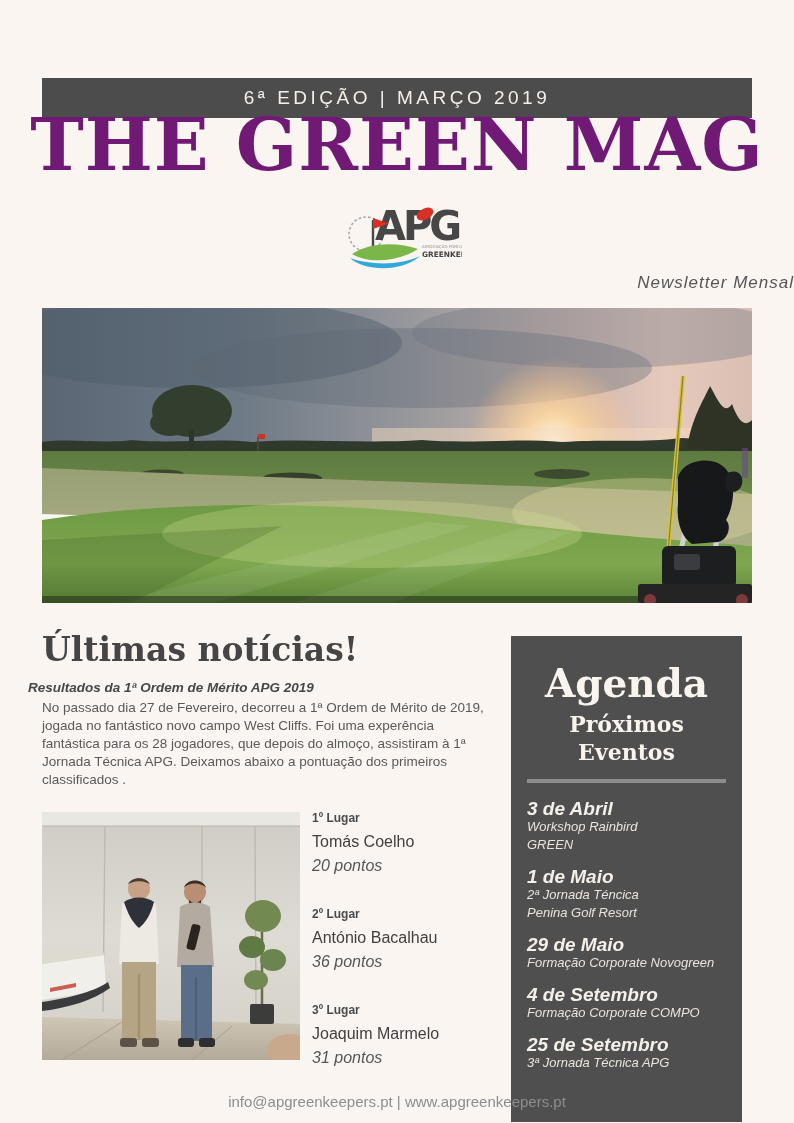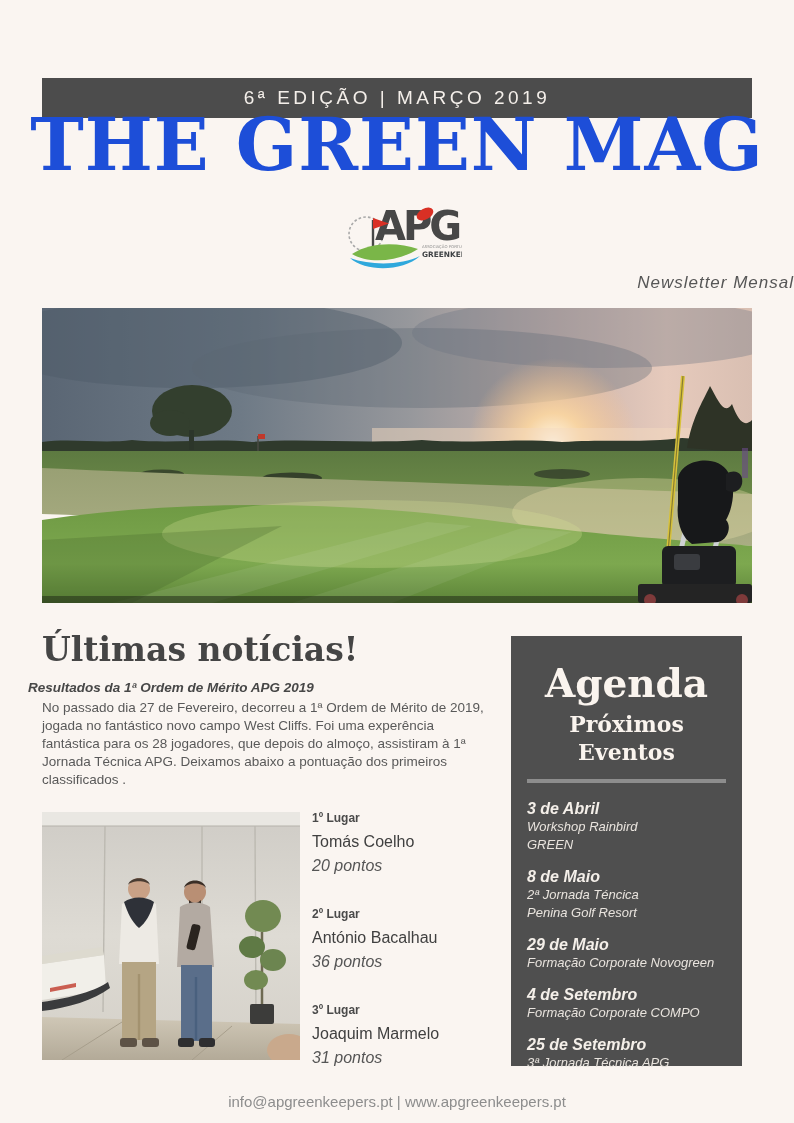--- a/index.html
+++ b/index.html
@@ -11,21 +11,21 @@
   
   .banner{
     position:absolute;left:42px;top:38px;width:710px;height:40px;
     background:#4c4c4c;color:#f4efea;display:flex;align-items:center;justify-content:center;
     font-size:19px;letter-spacing:3.5px;font-weight:400;margin-top:40px;
   }
   
   .masthead{
     position:absolute;left:0;top:102px;width:794px;text-align:center;
     font-family:"DejaVu Serif",serif;font-weight:700;font-size:72px;
-    color:#1d4ed8;letter-spacing:1px;white-space:nowrap;
+    color:#701a75;letter-spacing:1px;white-space:nowrap;
   }
   .logo-wrap{position:absolute;left:332px;top:192px;width:130px;height:84px;}
   .newsletter-sub{
     position:absolute;left:0;top:273px;width:794px;text-align:right;
     font-style:italic;font-size:17px;color:#565656;letter-spacing:1px;
   }
   
   .hero-photo{position:absolute;left:42px;top:308px;width:710px;height:295px;overflow:hidden;}
   .prize-photo{position:absolute;left:42px;top:812px;width:258px;height:248px;overflow:hidden;}
   
@@ -41,35 +41,35 @@
     position:absolute;left:42px;top:699px;width:450px;
     font-size:13.5px;line-height:18px;color:#595959;
   }
   .results{position:absolute;left:312px;top:806px;width:190px;}
   .result-block{margin-bottom:24px;}
   .result-place{font-size:12px;font-weight:700;color:#4a4a4a;line-height:24px;}
   .result-name{font-size:16px;color:#404040;line-height:24px;}
   .result-points{font-size:16px;font-style:italic;color:#555555;line-height:24px;}
   
   .agenda{
-    position:absolute;left:511px;top:636px;width:231px;height:430px;
+    position:absolute;left:511px;top:636px;width:231px;height:486px;
     background:#4f4f4f;box-sizing:border-box;padding:24px 16px 0 16px;color:#f2ece6;
   }
   .agenda-title{
     font-family:"DejaVu Serif",serif;font-weight:700;font-size:39px;
     text-align:center;color:#faf4ee;line-height:46px;
   }
   .agenda-subtitle{
     font-family:"DejaVu Serif",serif;font-weight:700;font-size:22px;
     text-align:center;color:#faf4ee;margin-top:4px;line-height:28px;
   }
   .agenda-divider{height:4px;background:#8d8d8d;margin-top:13px;}
   .agenda-list{margin-top:17px;}
   .event{margin-bottom:14px;}
-  .event-date{font-size:16px;font-weight:700;font-style:italic;color:#f4efe9;line-height:18px;}
+  .event-date{font-size:19px;font-weight:700;font-style:italic;color:#f4efe9;line-height:18px;}
   .event-line{font-size:13px;font-style:italic;color:#e9e4de;line-height:18px;white-space:nowrap;}
   
   .footer{
     position:absolute;left:0;top:1093px;width:794px;text-align:center;
     font-size:15px;color:#8d8d8d;
   }
   .footer span{cursor:pointer;}
 </style>
 </head>
 <body>
@@ -278,21 +278,21 @@
     <div class="agenda-title">Agenda</div>
     <div class="agenda-subtitle">Próximos Eventos</div>
     <div class="agenda-divider"></div>
     <div class="agenda-list">
       <div class="event">
         <div class="event-date">3 de Abril</div>
         <div class="event-line">Workshop Rainbird</div>
         <div class="event-line">GREEN</div>
       </div>
       <div class="event">
-        <div class="event-date">8 de Maio</div>
+        <div class="event-date">1 de Maio</div>
         <div class="event-line">2ª Jornada Téncica</div>
         <div class="event-line">Penina Golf Resort</div>
       </div>
       <div class="event">
         <div class="event-date">29 de Maio</div>
         <div class="event-line">Formação Corporate Novogreen</div>
       </div>
       <div class="event">
         <div class="event-date">4 de Setembro</div>
         <div class="event-line">Formação Corporate COMPO</div>

